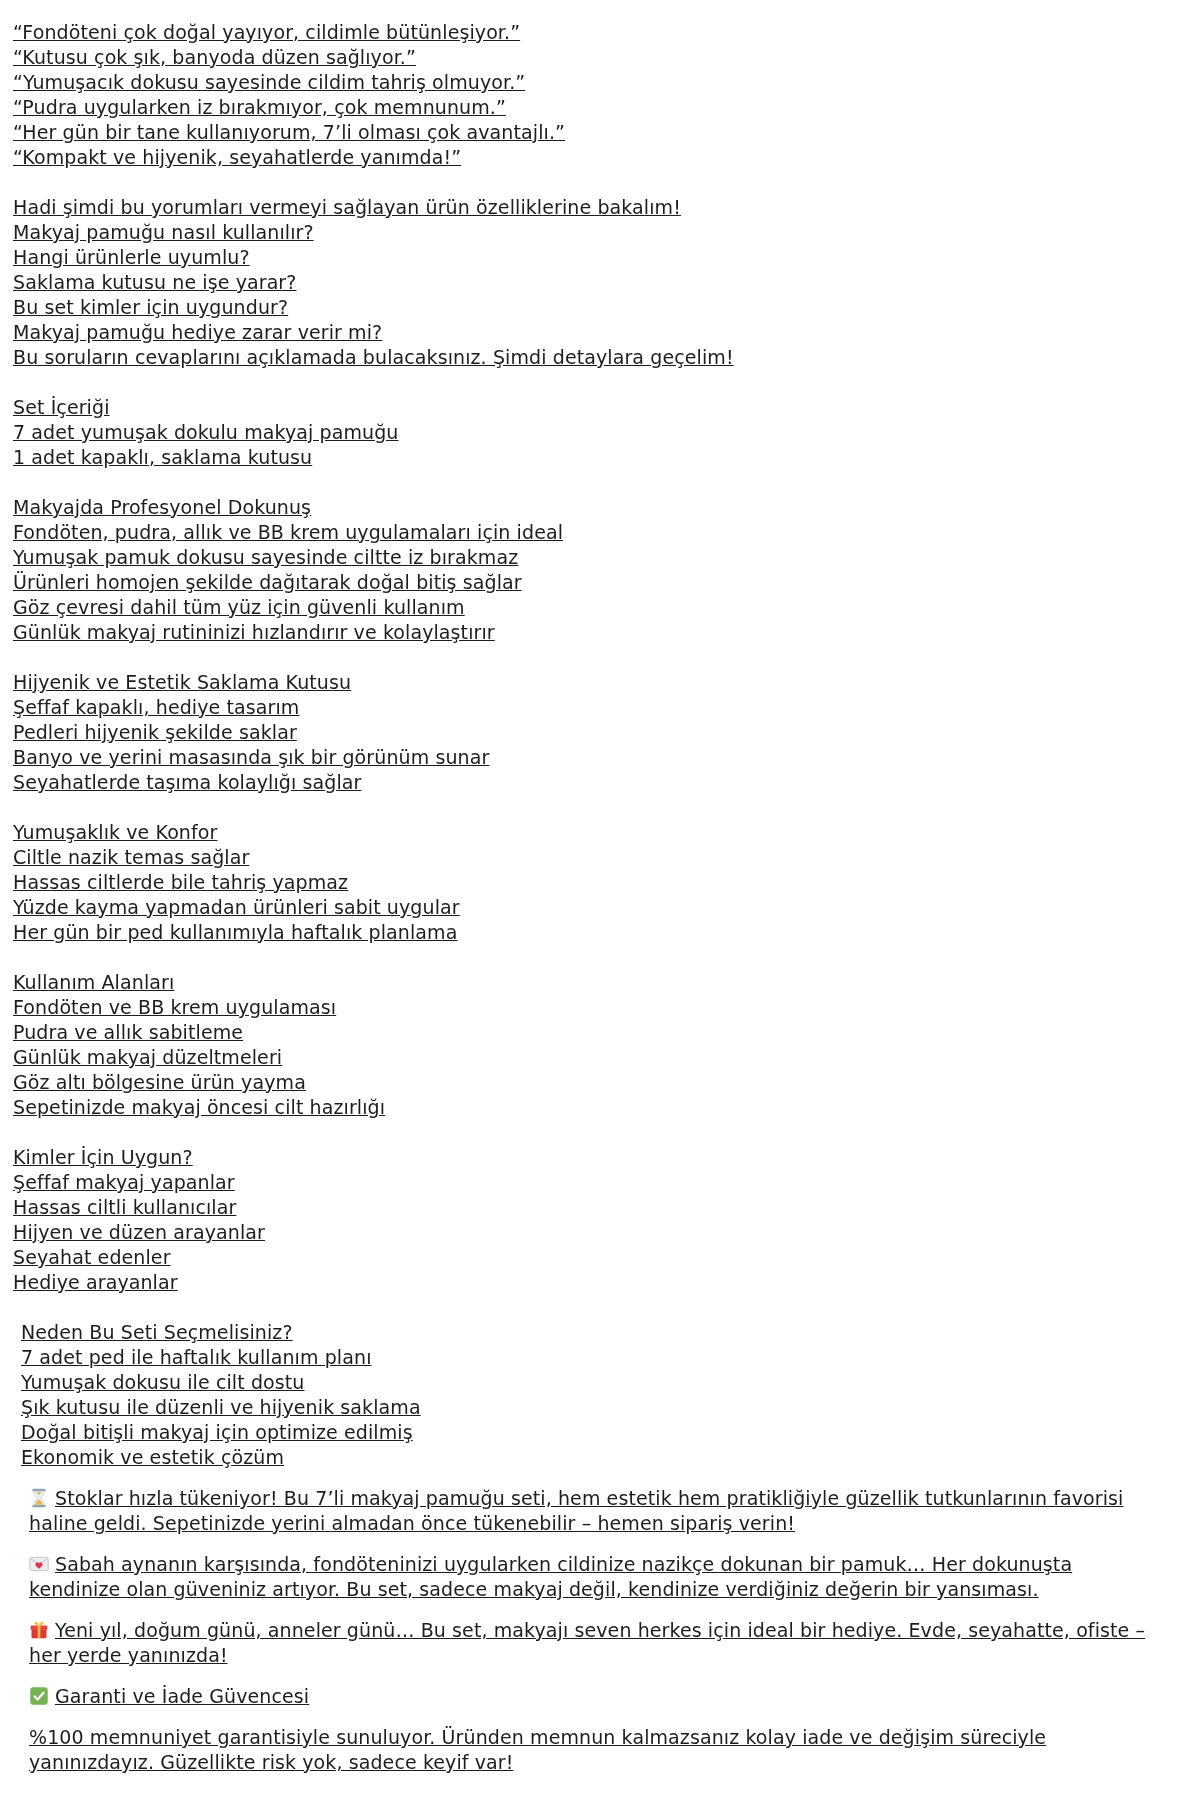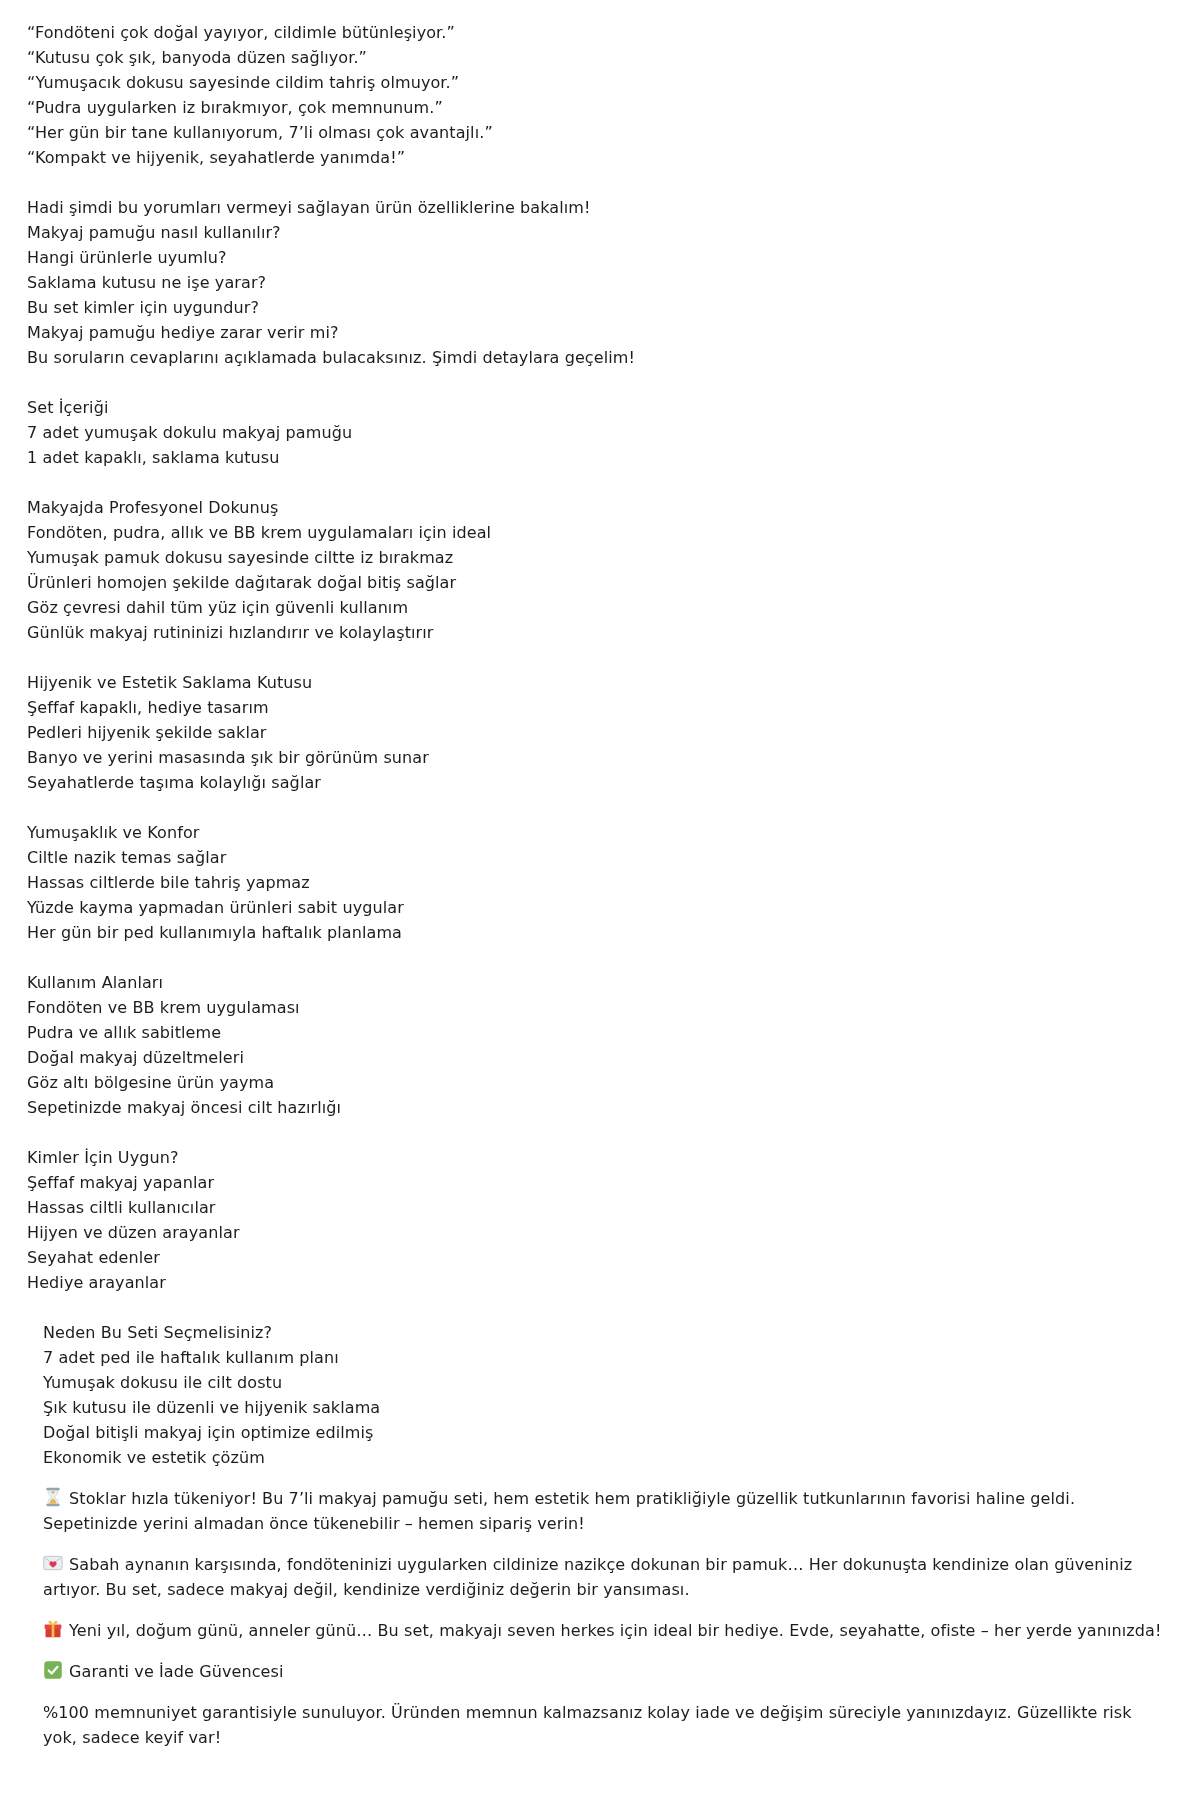--- a/index.html
+++ b/index.html
@@ -5,27 +5,28 @@
   html, body { margin: 0; padding: 0; }
   body {
     width: 1200px;
     height: 1800px;
     background: #ffffff;
     font-family: "DejaVu Sans", "Liberation Sans", sans-serif;
     color: #1d1d1f;
     overflow: hidden;
   }
   .doc {
-    padding: 20px 20px 0 27px;
-    font-size: 16px;
+    padding: 20px 20px 0 13px;
+    font-size: 19px;
     line-height: 25px;
     letter-spacing: 0.1px;
+    text-decoration: underline;
   }
   .para { margin: 0 0 25px 0; }
-  .para:last-child, .para.tight { margin: 16px; }
+  .para:last-child, .para.tight { margin: 8px; }
   .line { white-space: pre-wrap; }
   .flow { margin: 16px; max-width: 1162px; }
   .icon {
     display: inline-block;
     width: 20px;
     height: 20px;
     vertical-align: -3px;
     margin-right: 6px;
   }
   .icon svg { display: block; width: 100%; height: 100%; }
@@ -82,21 +83,21 @@
     <div class="line">Ciltle nazik temas sağlar</div>
     <div class="line">Hassas ciltlerde bile tahriş yapmaz</div>
     <div class="line">Yüzde kayma yapmadan ürünleri sabit uygular</div>
     <div class="line">Her gün bir ped kullanımıyla haftalık planlama</div>
   </div>
 
   <div class="para">
     <div class="line">Kullanım Alanları</div>
     <div class="line">Fondöten ve BB krem uygulaması</div>
     <div class="line">Pudra ve allık sabitleme</div>
-    <div class="line">Doğal makyaj düzeltmeleri</div>
+    <div class="line">Günlük makyaj düzeltmeleri</div>
     <div class="line">Göz altı bölgesine ürün yayma</div>
     <div class="line">Sepetinizde makyaj öncesi cilt hazırlığı</div>
   </div>
 
   <div class="para">
     <div class="line">Kimler İçin Uygun?</div>
     <div class="line">Şeffaf makyaj yapanlar</div>
     <div class="line">Hassas ciltli kullanıcılar</div>
     <div class="line">Hijyen ve düzen arayanlar</div>
     <div class="line">Seyahat edenler</div>

